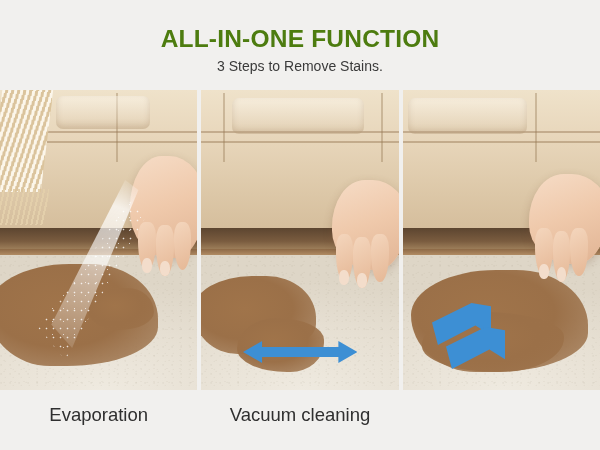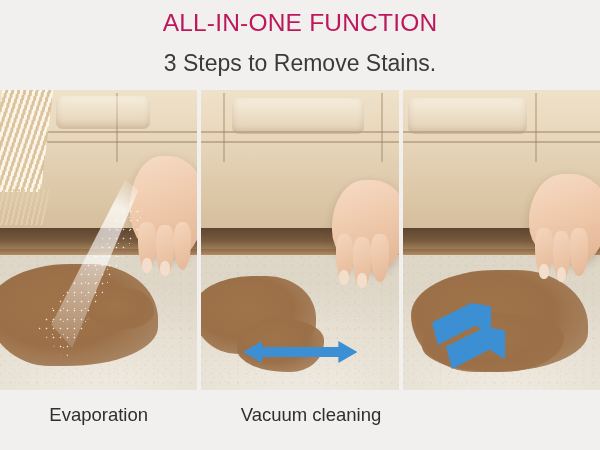--- a/index.html
+++ b/index.html
@@ -18,31 +18,31 @@
   
   .header {
     position: absolute;
     top: 0; left: 0;
     width: 600px;
     height: 90px;
     text-align: center;
   }
   .headline {
     margin: 0;
-    padding-top: 10px;
+    padding-top: 26px;
     font-size: 24.5px;
-    font-weight: normal;
+    font-weight: bold;
     letter-spacing: 0.2px;
-    color: #be185d;
+    color: #4d7c0f;
     line-height: 1.05;
   }
   .subhead {
-    margin: 8px;
+    margin: 0;
     padding-top: 7px;
-    font-size: 23px;
+    font-size: 14px;
     font-weight: normal;
     color: #3a3a3a;
     line-height: 1.05;
   }
 
   
   .panels {
     position: absolute;
     top: 90px; left: 0;
     width: 600px;
@@ -277,21 +277,21 @@
   .arrow-suction.a1 { left: 15%; top: 71%; }
   .arrow-suction.a2 { left: 22%; top: 79%; }
 
   
   .captions {
     position: absolute;
     top: 390px; left: 0;
     width: 572px;
     height: 60px;
     display: flex;
-    gap: 15px;
+    gap: 4px;
   }
   .caption {
     width: 197.33px;
     text-align: center;
     font-size: 18.5px;
     color: #2f2f2f;
     line-height: 1;
     padding-top: 16px;
     box-sizing: border-box;
   }

